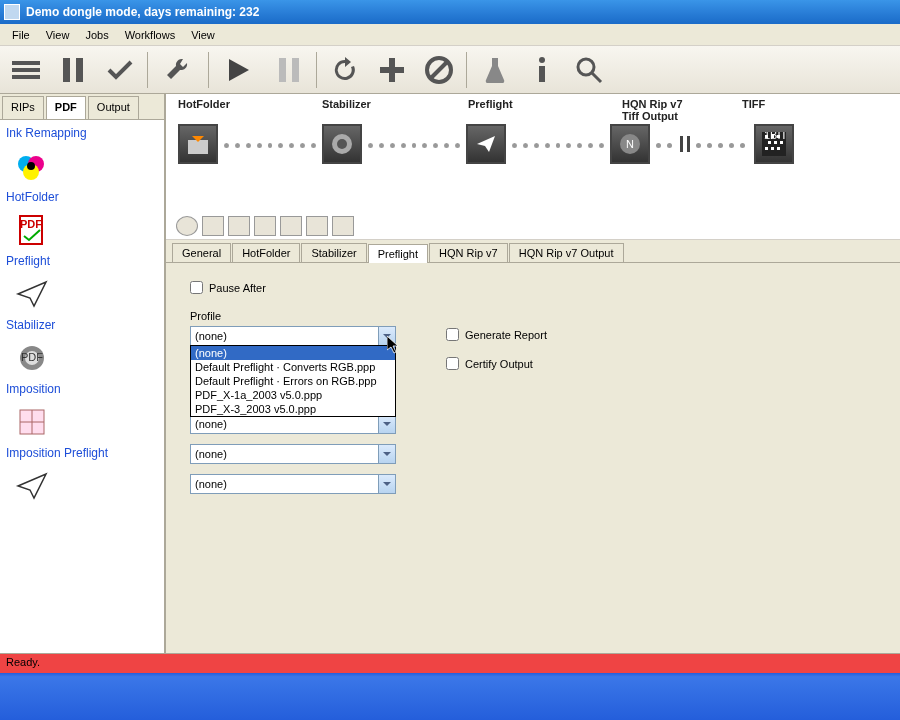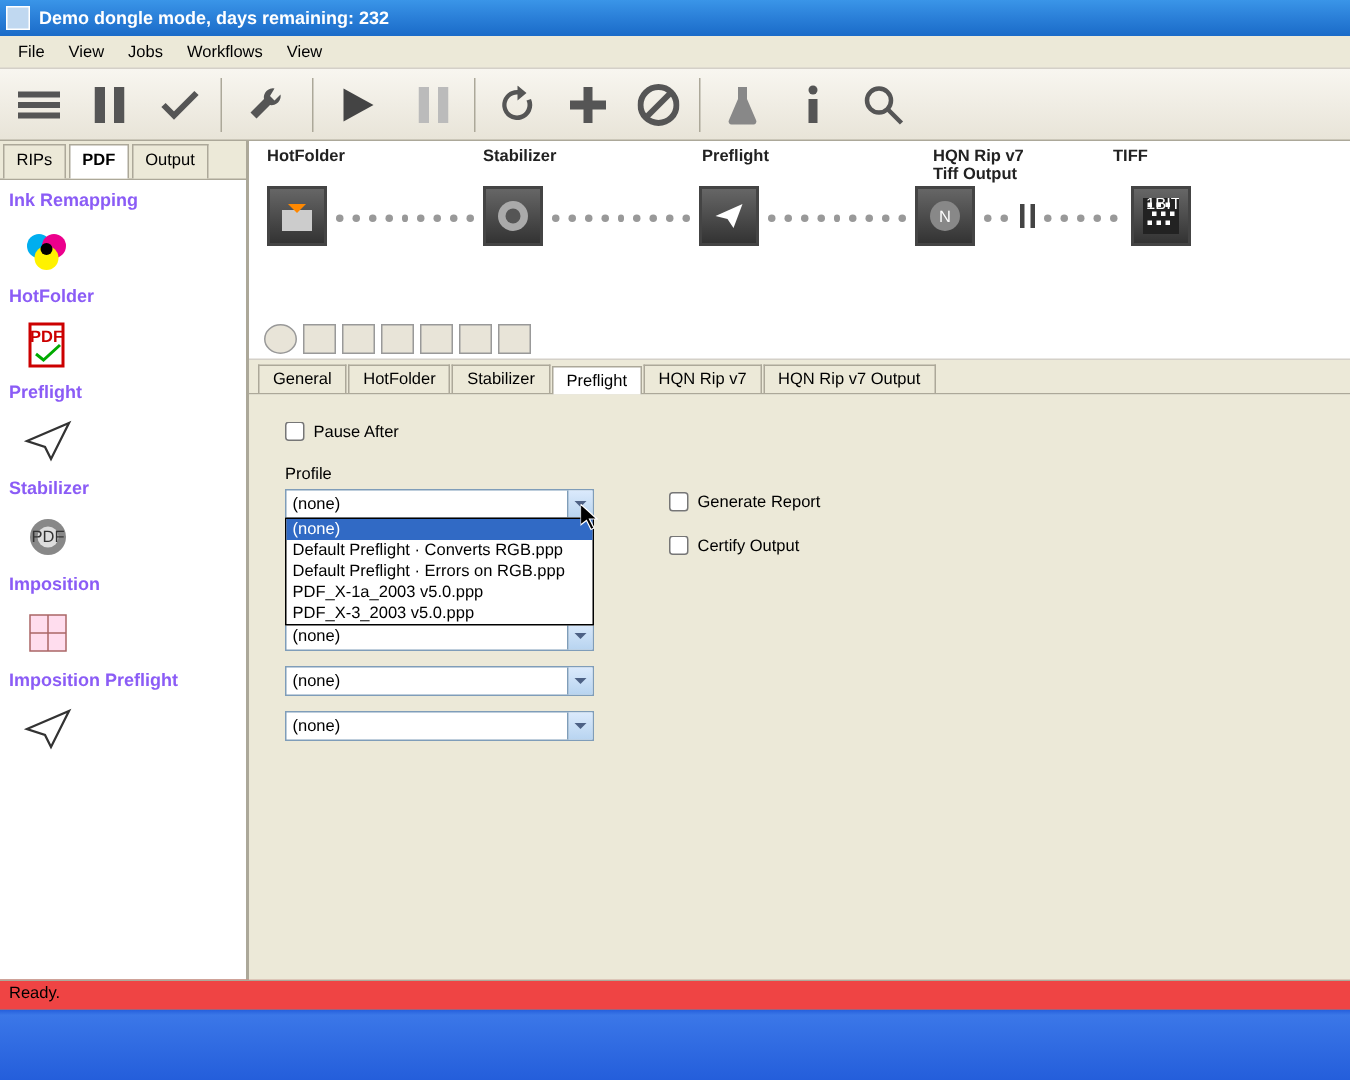--- a/index.html
+++ b/index.html
@@ -13,21 +13,21 @@
 .toolbar { height: 48px; background: linear-gradient(to bottom, #f8f6f0, #e8e4d8); border-bottom: 1px solid #aca899; display: flex; align-items: center; padding: 0 2px; }
 .tb-btn { width: 45px; height: 40px; display: flex; align-items: center; justify-content: center; margin: 0 1px; }
 .tb-sep { width: 1px; height: 36px; background: #aca899; margin: 0 4px; }
 .tb-wide { width: 50px; }
 .content { flex: 1; display: flex; min-height: 0; justify-content: flex-end; }
 .sidebar { width: 166px; background: #ece9d8; border-right: 2px solid #aca899; display: flex; flex-direction: column; }
 .side-tabs { display: flex; height: 26px; background: #ece9d8; border-bottom: 1px solid #aca899; }
 .side-tab { padding: 4px 8px; border: 1px solid #aca899; border-bottom: none; background: #ece9d8; margin-top: 2px; margin-left: 2px; font-size: 11px; text-align: center; }
 .side-tab.active { background: #fff; font-weight: bold; }
 .side-panel { flex: 1; background: #fff; padding: 4px 6px; overflow-y: auto; }
-.side-item { margin: 2px 0 10px 0; font-size: 12px; font-weight: bold; color: #8b5cf6; }
+.side-item { margin: 2px 0 10px 0; font-size: 12px; font-weight: normal; color: #1d4ed8; }
 .side-icon { width: 36px; height: 32px; margin: 2px 0 8px 8px; display: block; }
 .main { flex: 1; display: flex; flex-direction: column; background: #fff; min-width: 0; }
 .main-title { font-size: 20px; font-weight: bold; padding: 8px 10px 4px 10px; color: #444; }
 .flow-area { height: 118px; background: #fff; position: relative; padding: 4px 10px; }
 .flow-label { position: absolute; font-size: 11px; font-weight: bold; color: #222; top: 4px; }
 .flow-node { position: absolute; width: 40px; height: 40px; border: 2px solid #444; background: linear-gradient(to bottom, #666, #333); top: 30px; display: flex; align-items: center; justify-content: center; }
 .flow-dots { position: absolute; top: 48px; height: 6px; display: flex; align-items: center; gap: 6px; }
 .dot { width: 5px; height: 5px; border-radius: 50%; background: #999; }
 .flow-pause { position: absolute; top: 42px; width: 10px; height: 16px; border-left: 3px solid #444; border-right: 3px solid #444; }
 .icon-row { height: 28px; padding: 2px 10px; display: flex; align-items: center; gap: 4px; border-bottom: 1px solid #d4d0c8; }

